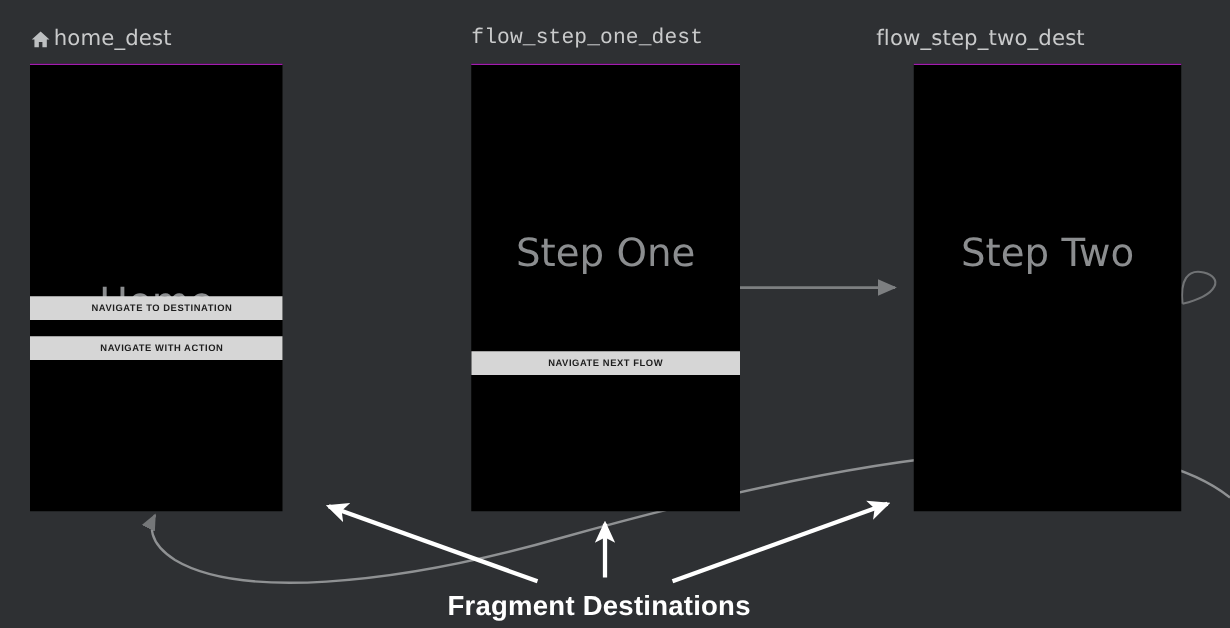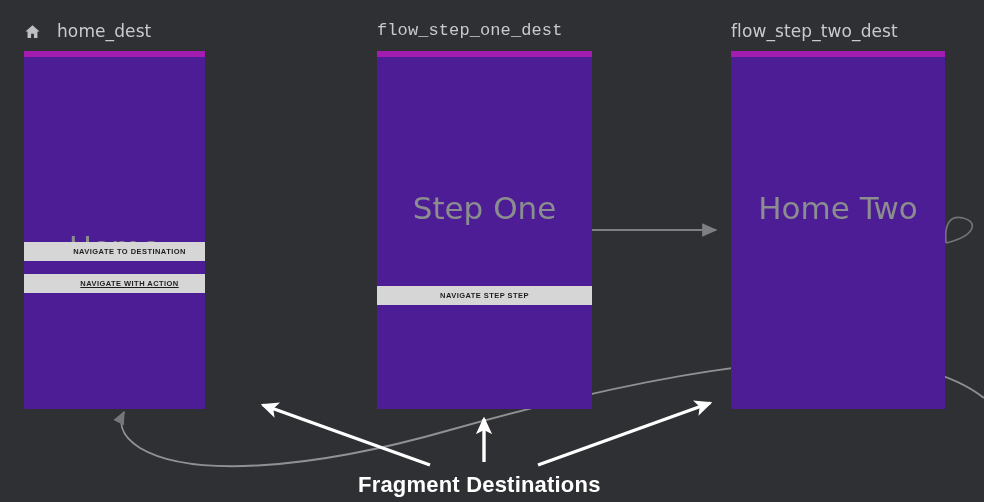--- a/index.html
+++ b/index.html
@@ -21,28 +21,28 @@
   
   .dest-label {
     position: absolute;
     color: #c9cacb;
     font-size: 17px;
     font-family: "DejaVu Sans", sans-serif;
     letter-spacing: 0.1px;
     white-space: nowrap;
     display: flex;
     align-items: center;
-    gap: 16px;
+    gap: 2px;
   }
   .home-icon { display: inline-block; width: 17px; height: 17px; }
   
   .frame {
     position: absolute;
-    background: #4c1d95;
-    border-top: 6px solid #a21caf;
+    background: #000000;
+    border-top: 1px solid #a21caf;
     box-sizing: border-box;
     overflow: hidden;
   }
   .screen-title {
     position: absolute;
     left: 0; right: 0;
     text-align: center;
     color: #8b8d8f;
     font-family: "DejaVu Sans", sans-serif;
     font-weight: 400;
@@ -112,36 +112,36 @@
 
 <div class="dest-label" style="left:24px; top:21px;">
   <span class="home-icon">
     <svg viewBox="0 0 24 24" width="17" height="17" aria-hidden="true">
       <path d="M12 3 L22 12 L19 12 L19 21 L14 21 L14 15 L10 15 L10 21 L5 21 L5 12 L2 12 Z" fill="#bdbfc1"></path>
     </svg>
   </span>
   <span>home_dest</span>
 </div>
 
-<div class="frame" style="left:24px; top:51px; width:181px; height:358px;">
+<div class="frame" style="left:24px; top:51px; width:202px; height:358px;">
   <div class="screen-title" style="top:172px; font-size:31px;">Home</div>
   <div class="btn" style="left:0px; top:185px; width:211px; height:19px;">NAVIGATE TO DESTINATION</div>
-  <div class="btn" style="left:0px; top:217px; width:211px; height:19px;text-decoration:underline;">NAVIGATE WITH ACTION</div>
+  <div class="btn" style="left:0px; top:217px; width:211px; height:19px;">NAVIGATE WITH ACTION</div>
 </div>
 
 <div class="dest-label" style="left:377px; top:21px;font-family:Liberation Mono, monospace;">
   <span>flow_step_one_dest</span>
 </div>
 
 <div class="frame" style="left:377px; top:51px; width:215px; height:358px;">
   <div class="screen-title" style="top:133px; font-size:31px;">Step One</div>
-  <div class="btn" style="left:0px; top:229px; width:215px; height:19px;">NAVIGATE STEP STEP</div>
+  <div class="btn" style="left:0px; top:229px; width:215px; height:19px;">NAVIGATE NEXT FLOW</div>
 </div>
 
-<div class="dest-label" style="left:731px; top:21px;">
+<div class="dest-label" style="left:701px; top:21px;">
   <span>flow_step_two_dest</span>
 </div>
 
 <div class="frame" style="left:731px; top:51px; width:214px; height:358px;">
-  <div class="screen-title" style="top:133px; font-size:31px;">Home Two</div>
+  <div class="screen-title" style="top:133px; font-size:31px;">Step Two</div>
 </div>
 
 <div class="caption" style="left:358px; top:472px;">Fragment Destinations</div>
 
 </body></html>

